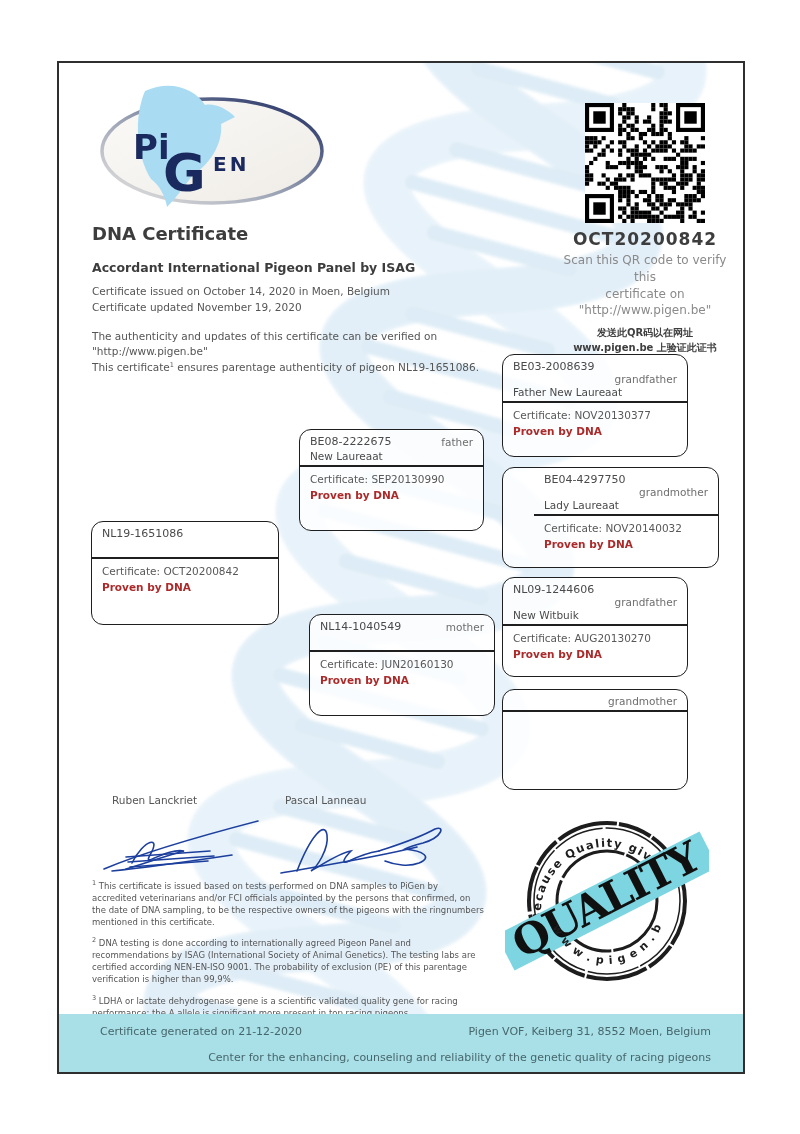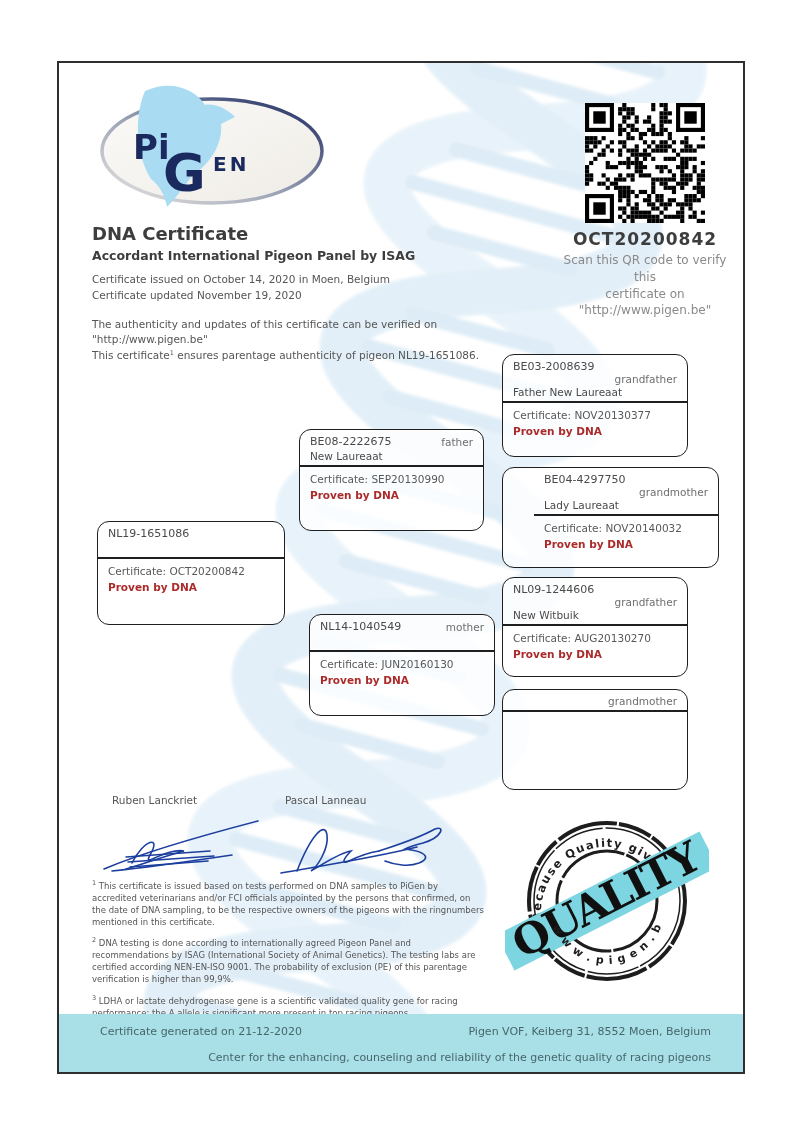--- a/index.html
+++ b/index.html
@@ -10,36 +10,36 @@
   .logo{position:absolute;left:28px;top:16px;width:250px;height:145px;}
   
   .qr-block{position:absolute;left:498px;top:40px;width:176px;text-align:center;}
   .qr-svg{display:block;margin:0 auto;background:#fff;}
   .qr-code-label{margin-top:6px;font-size:17px;font-weight:bold;color:#3d3d3d;letter-spacing:1px;}
   .qr-scan{margin-top:3px;font-size:12px;color:#8a8a8a;line-height:1.4;}
   .qr-cn{margin-top:7px;font-size:10px;color:#3f3f3f;line-height:1.45;font-weight:bold;}
   
   .title-block{position:absolute;left:33px;top:160px;width:440px;}
   .doc-title{font-size:18px;font-weight:bold;color:#3d3d3d;}
-  .doc-subtitle{font-size:12.5px;font-weight:bold;color:#3d3d3d;margin-top:4px;}
+  .doc-subtitle{font-size:12.5px;font-weight:bold;color:#3d3d3d;margin-top:16px;}
   .meta{margin-top:9px;font-size:10.5px;color:#555;line-height:1.5;}
   .verify{margin-top:13px;font-size:10.5px;color:#555;line-height:1.5;width:460px;}
   sup{font-size:6.5px;vertical-align:super;}
   
   .pbox{position:absolute;border:1.5px solid #1f1f1f;border-radius:12px;background:rgba(255,255,255,0.82);font-size:10.5px;color:#4c4c4c;overflow:hidden;}
   .pb-head{border-bottom:2px solid #1f1f1f;padding:5px 10px 2px 10px;}
   .pb-body{padding:5px 10px;}
   .row{line-height:14px;min-height:14px;display:flex;justify-content:space-between;}
   .row-s{line-height:13px;min-height:13px;display:flex;justify-content:space-between;}
   .ring{font-size:11px;color:#4a4a4a;}
   .relation{color:#6e6e6e;margin-left:auto;}
   .pname{color:#4a4a4a;}
   .cert-line{color:#585858;line-height:15px;min-height:15px;}
   .proven{color:#ab2b2b;font-weight:bold;margin-top:2px;}
-  .box-subject{left:38px;top:458px;width:186px;height:102px;}
+  .box-subject{left:32px;top:458px;width:186px;height:102px;}
   .box-father{left:240px;top:366px;width:183px;height:100px;}
   .box-mother{left:238px;top:551px;width:184px;height:100px;margin-left:12px;}
   .box-gf-p{left:443px;top:291px;width:184px;height:101px;}
   .box-gm-p{left:443px;top:404px;width:184px;height:99px;padding-left:31px;}
   .box-gf-m{left:443px;top:514px;width:184px;height:98px;}
   .box-gm-m{left:443px;top:626px;width:184px;height:99px;}
   
   .sig-label{position:absolute;font-size:10.5px;color:#555;}
   .sig1-label{left:53px;top:731px;}
   .sig2-label{left:226px;top:731px;}
@@ -430,20 +430,24 @@
         <rect x="24" y="2" width="3" height="3" fill="#000"></rect>
         <rect x="0" y="22" width="7" height="7" fill="#000"></rect>
         <rect x="1" y="23" width="5" height="5" fill="#fff"></rect>
         <rect x="2" y="24" width="3" height="3" fill="#000"></rect>
       </svg>
     <div class="qr-code-label">OCT20200842</div>
     <div class="qr-scan">
       <div>Scan this QR code to verify this</div>
       <div>certificate on "http://www.pigen.be"</div>
     </div>
+    <div class="qr-cn">
+      <div>发送此QR码以在网址</div>
+      <div>www.pigen.be 上验证此证书</div>
+    </div>
   </div>
 
   <div class="title-block">
     <div class="doc-title">DNA Certificate</div>
     <div class="doc-subtitle">Accordant International Pigeon Panel by ISAG</div>
     <div class="meta">
       <div>Certificate issued on October 14, 2020 in Moen, Belgium</div>
       <div>Certificate updated November 19, 2020</div>
     </div>
     <div class="verify">

